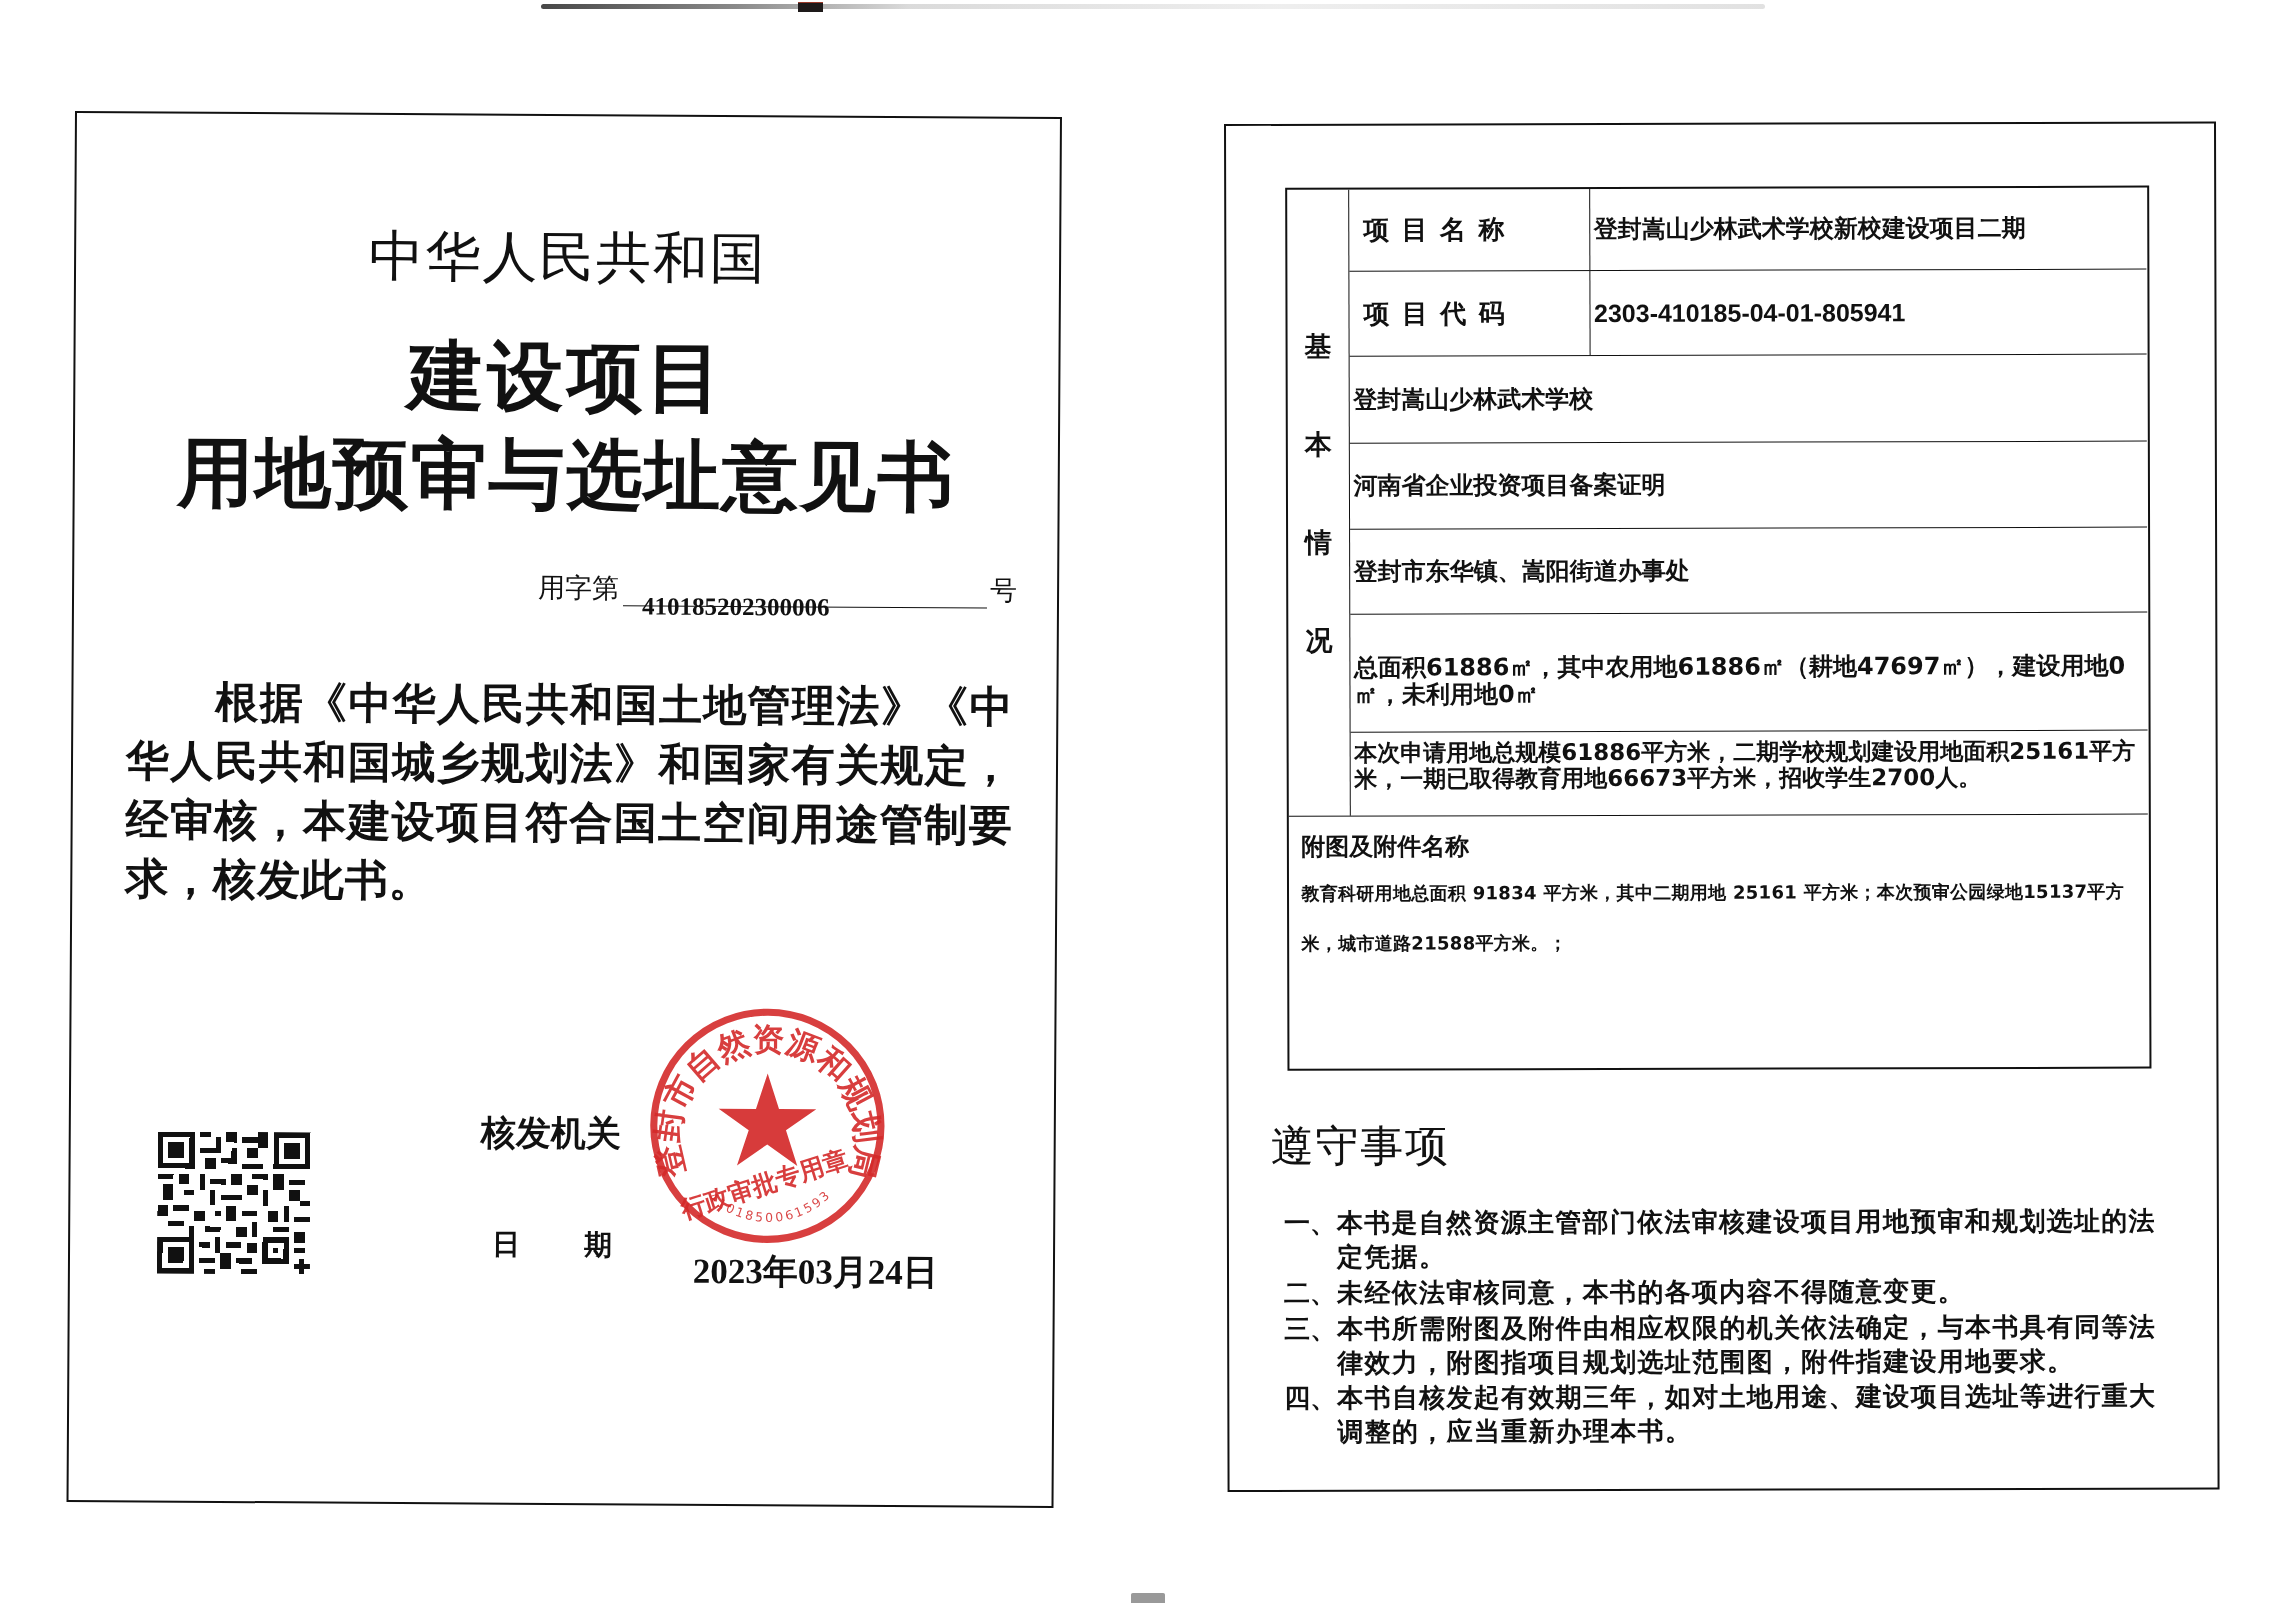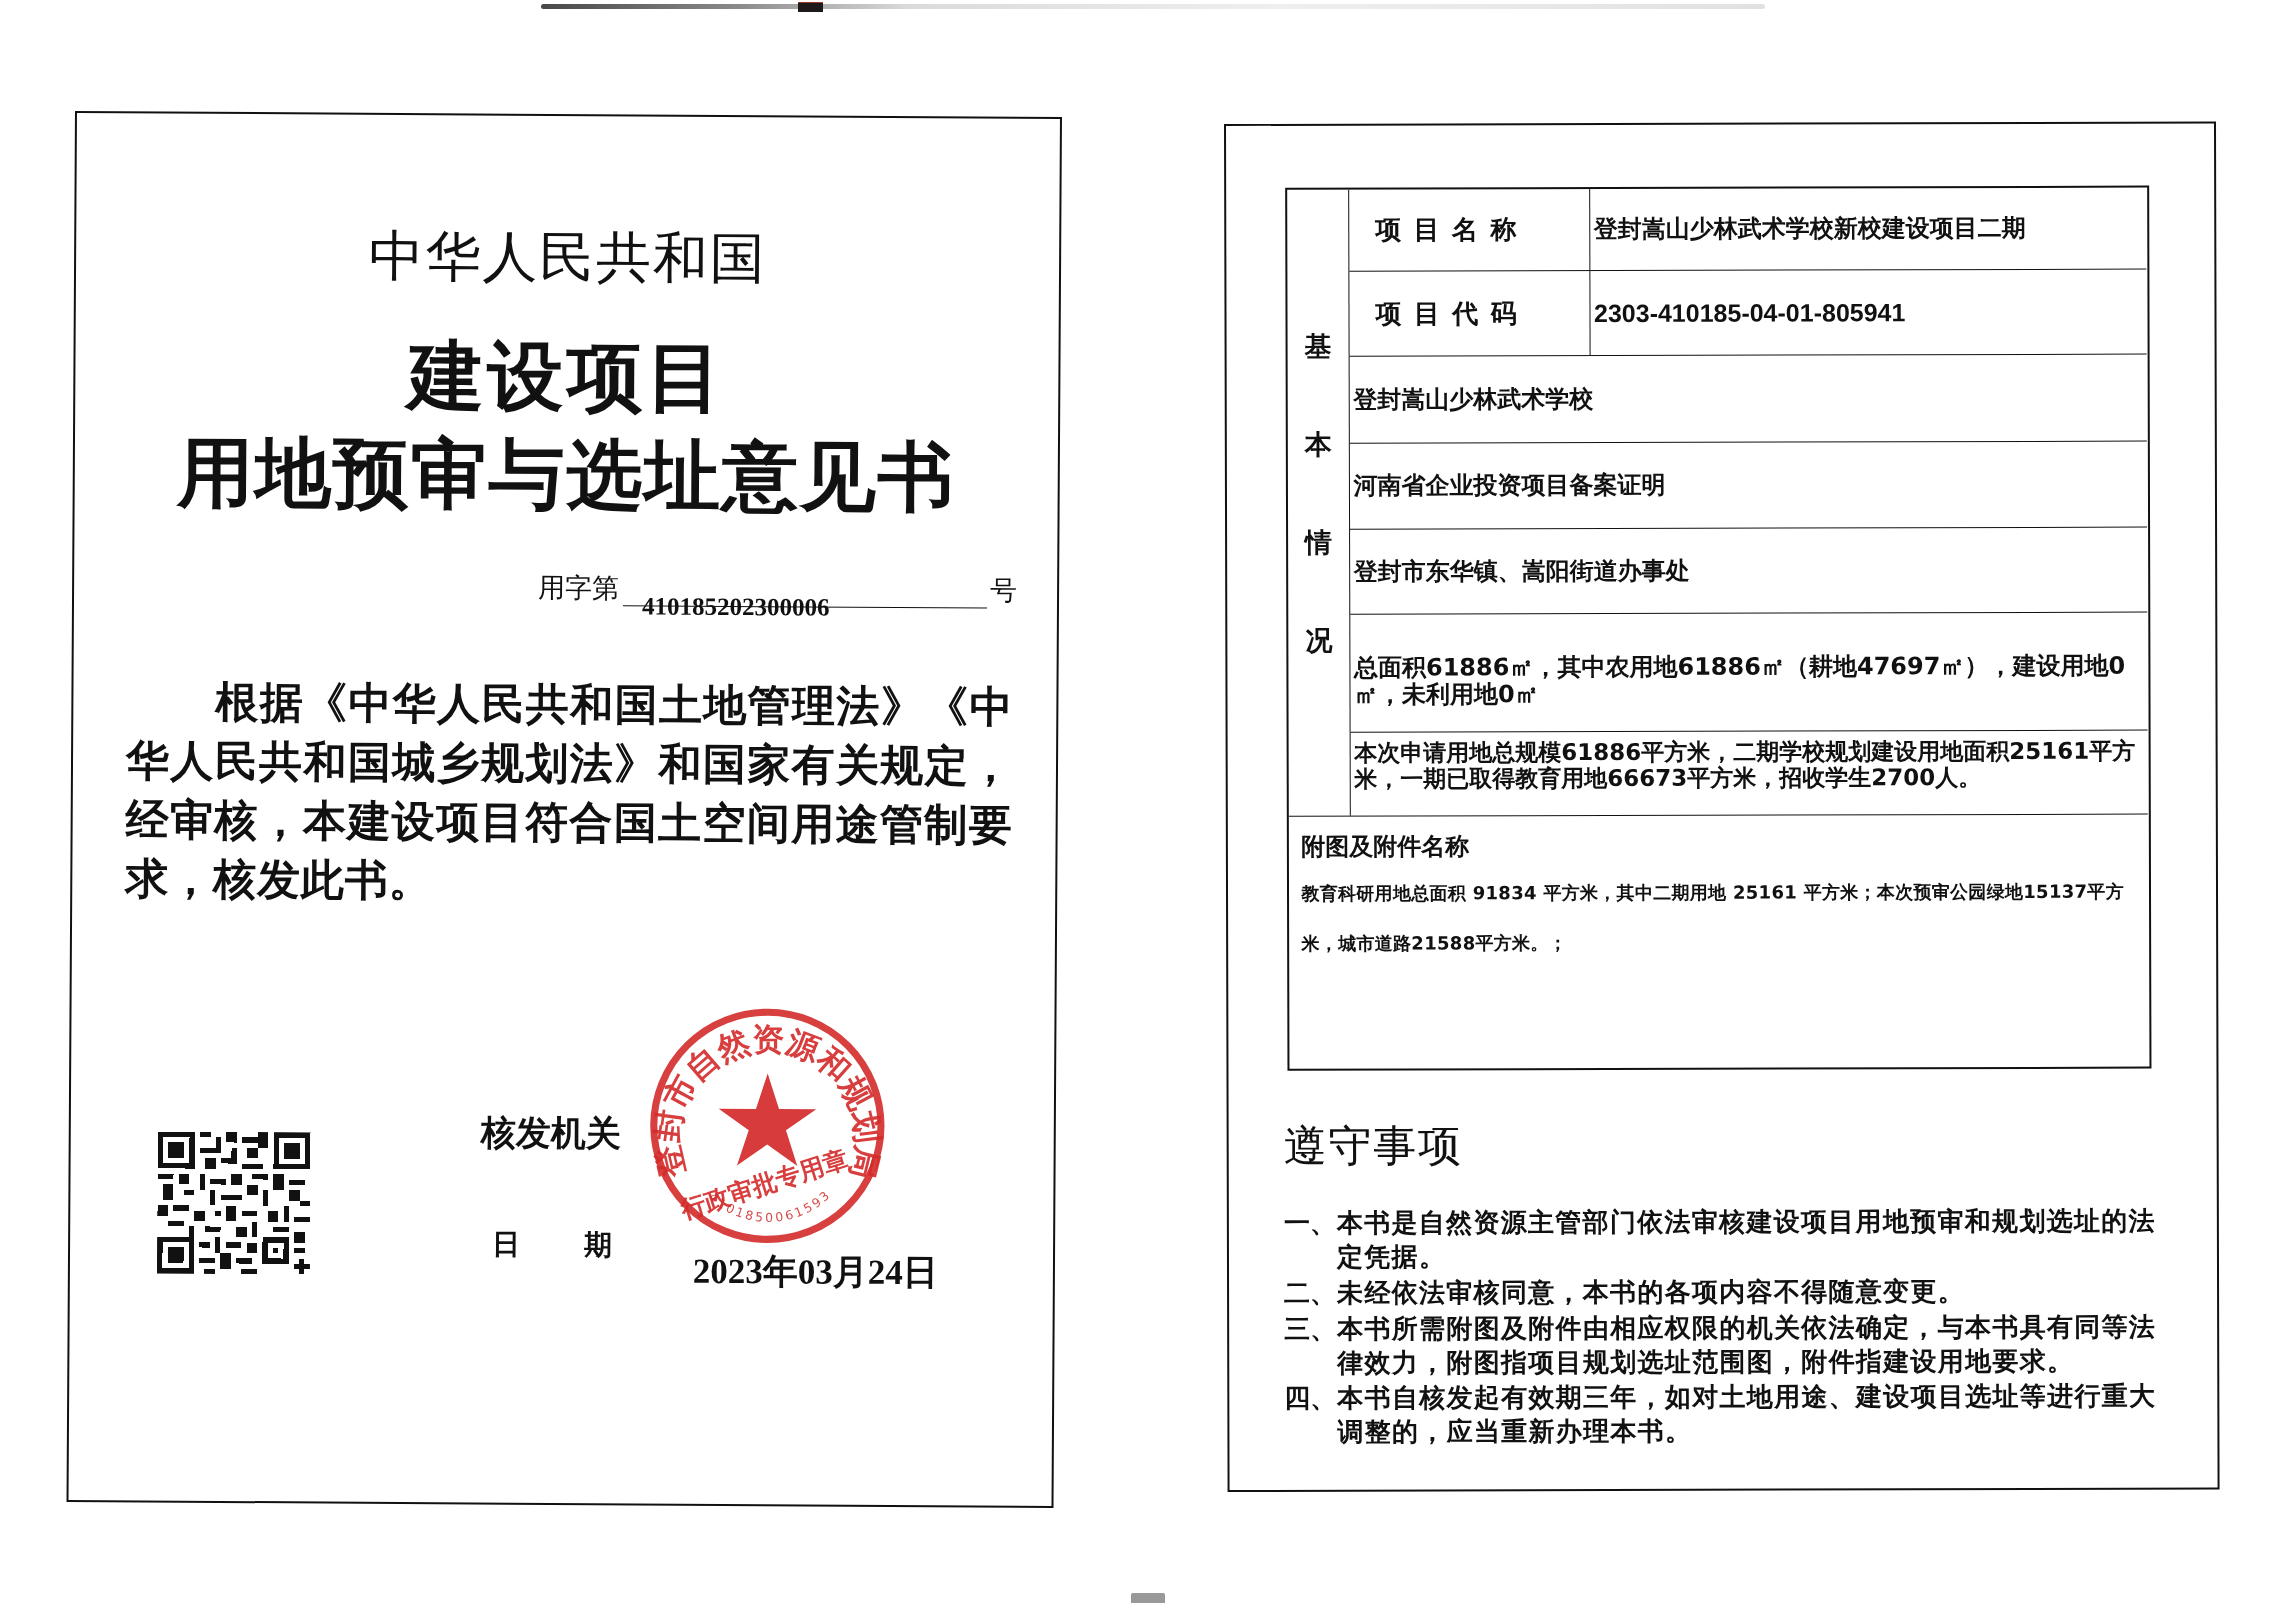--- a/index.html
+++ b/index.html
@@ -28,28 +28,28 @@
   .lp-issuer { left: 410px; top: 994px; font-size: 35px; font-weight: 700; }
   .lp-datelbl { left: 422px; top: 1110px; font-size: 28px; font-weight: 700; word-spacing: 0; }
   .lp-datelbl span { display: inline-block; }
   .lp-date { left: 623px; top: 1131px; font-size: 35px; font-weight: 700; font-family: "Liberation Serif", serif; }
   .lp-stamp { left: 575px; top: 887px; width: 244px; height: 244px; }
 
   
   .rp-table { left: 59px; top: 62px; width: 864px; height: 883px; border: 2.7px solid #111; }
   .rp-vert { left: 0; top: 0; width: 62px; height: 626px; border-right: 1.8px solid #111; display: flex; flex-direction: column; align-items: center; justify-content: center; gap: 62px; font-size: 27px; font-weight: 700; padding-bottom: 18px; }
   .rp-row { left: 62px; width: 797px; border-bottom: 1.8px solid #111; display: flex; }
-  .rp-row .lbl { width: 241px; border-right: 1.8px solid #111; display: flex; flex-direction: column; justify-content: center; padding-left: 26px; font-size: 26px; font-weight: 700; line-height: 37px; }
+  .rp-row .lbl { width: 241px; border-right: 1.8px solid #111; display: flex; flex-direction: column; justify-content: center; padding-left: 14px; font-size: 26px; font-weight: 700; line-height: 37px; }
   .rp-row .val { flex: 1; display: flex; align-items: center; padding-left: 3.5px; font-size: 24px; font-weight: 700; line-height: 27px; }
   .rp-row .val.code { font-family: "Liberation Sans", sans-serif; font-size: 25px; }
   .lbl.spaced { letter-spacing: 12.4px; }
   .rp-attach { left: 0; top: 626px; width: 859px; height: 251px; padding: 9px 12.4px; }
   .rp-attach .t { font-size: 24px; font-weight: 700; margin-top: 5.3px; }
   .rp-attach .c { font-size: 18px; font-weight: 700; line-height: 50px; margin-top: 5.3px; letter-spacing: 0.3px; }
-  .rp-notes-title { left: 55px; top: 992px; font-size: 43px; font-weight: 400; letter-spacing: 1.8px; }
+  .rp-notes-title { left: 42px; top: 992px; font-size: 43px; font-weight: 400; letter-spacing: 1.8px; }
   .rp-notes { left: 55px; top: 1080px; width: 874px; font-size: 26px; font-weight: 700; line-height: 34px; }
   .rp-notes .item { display: flex; margin-bottom: 1.8px; }
   .rp-notes .num { width: 53px; flex-shrink: 0; }
   .rp-notes .txt { flex: 1; letter-spacing: 1.3px; }
 </style>
 </head>
 <body>
 
 <div class="abs topstripe"></div>
 <div class="abs topmark"></div>

